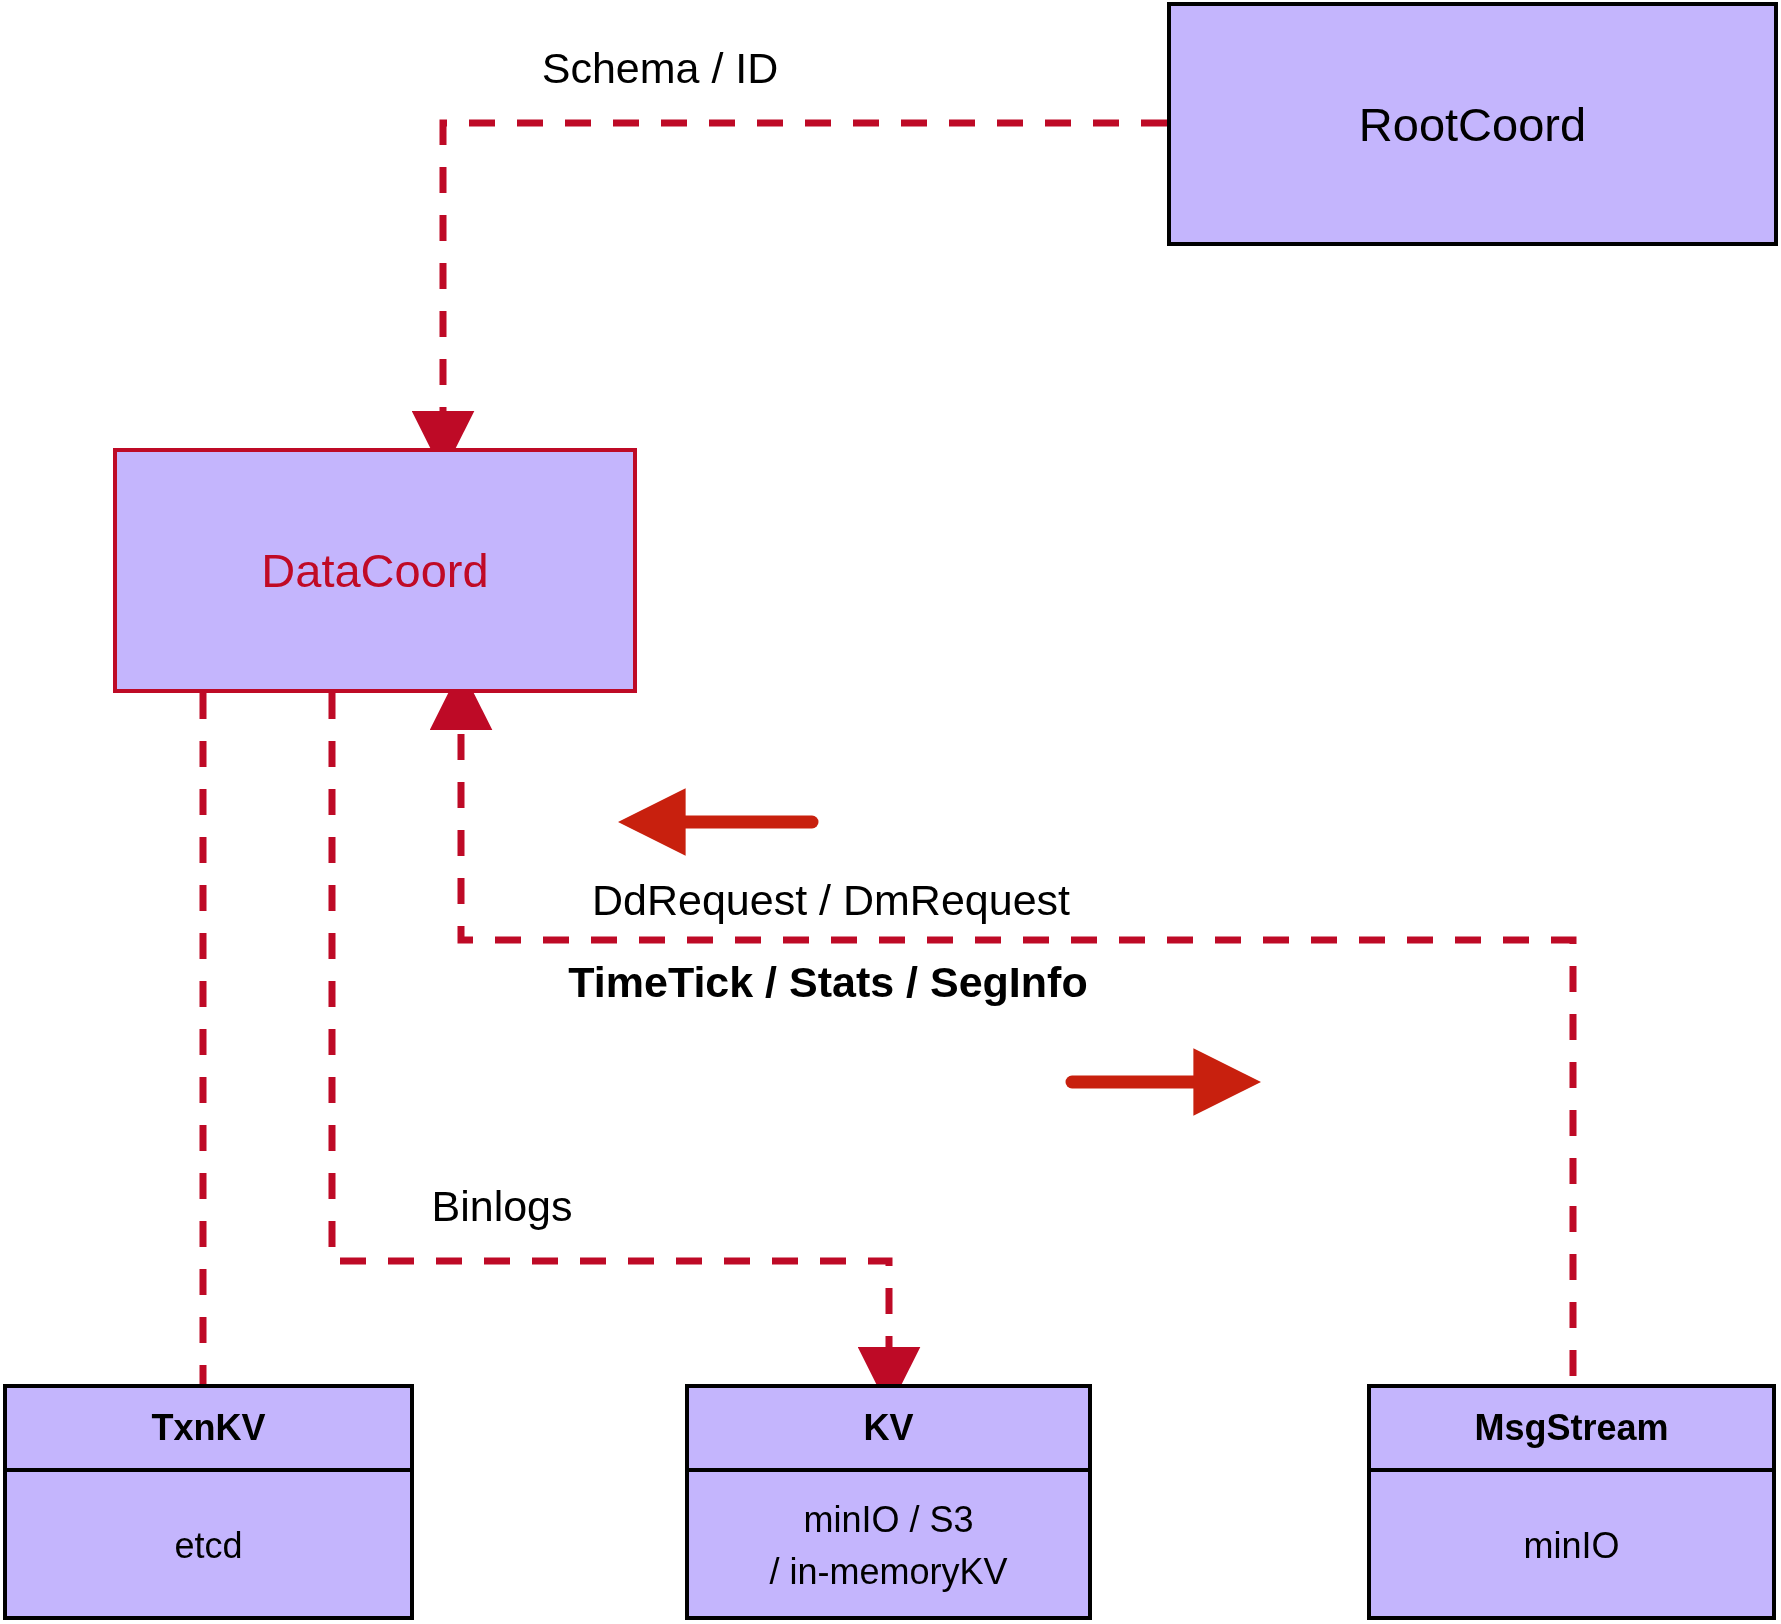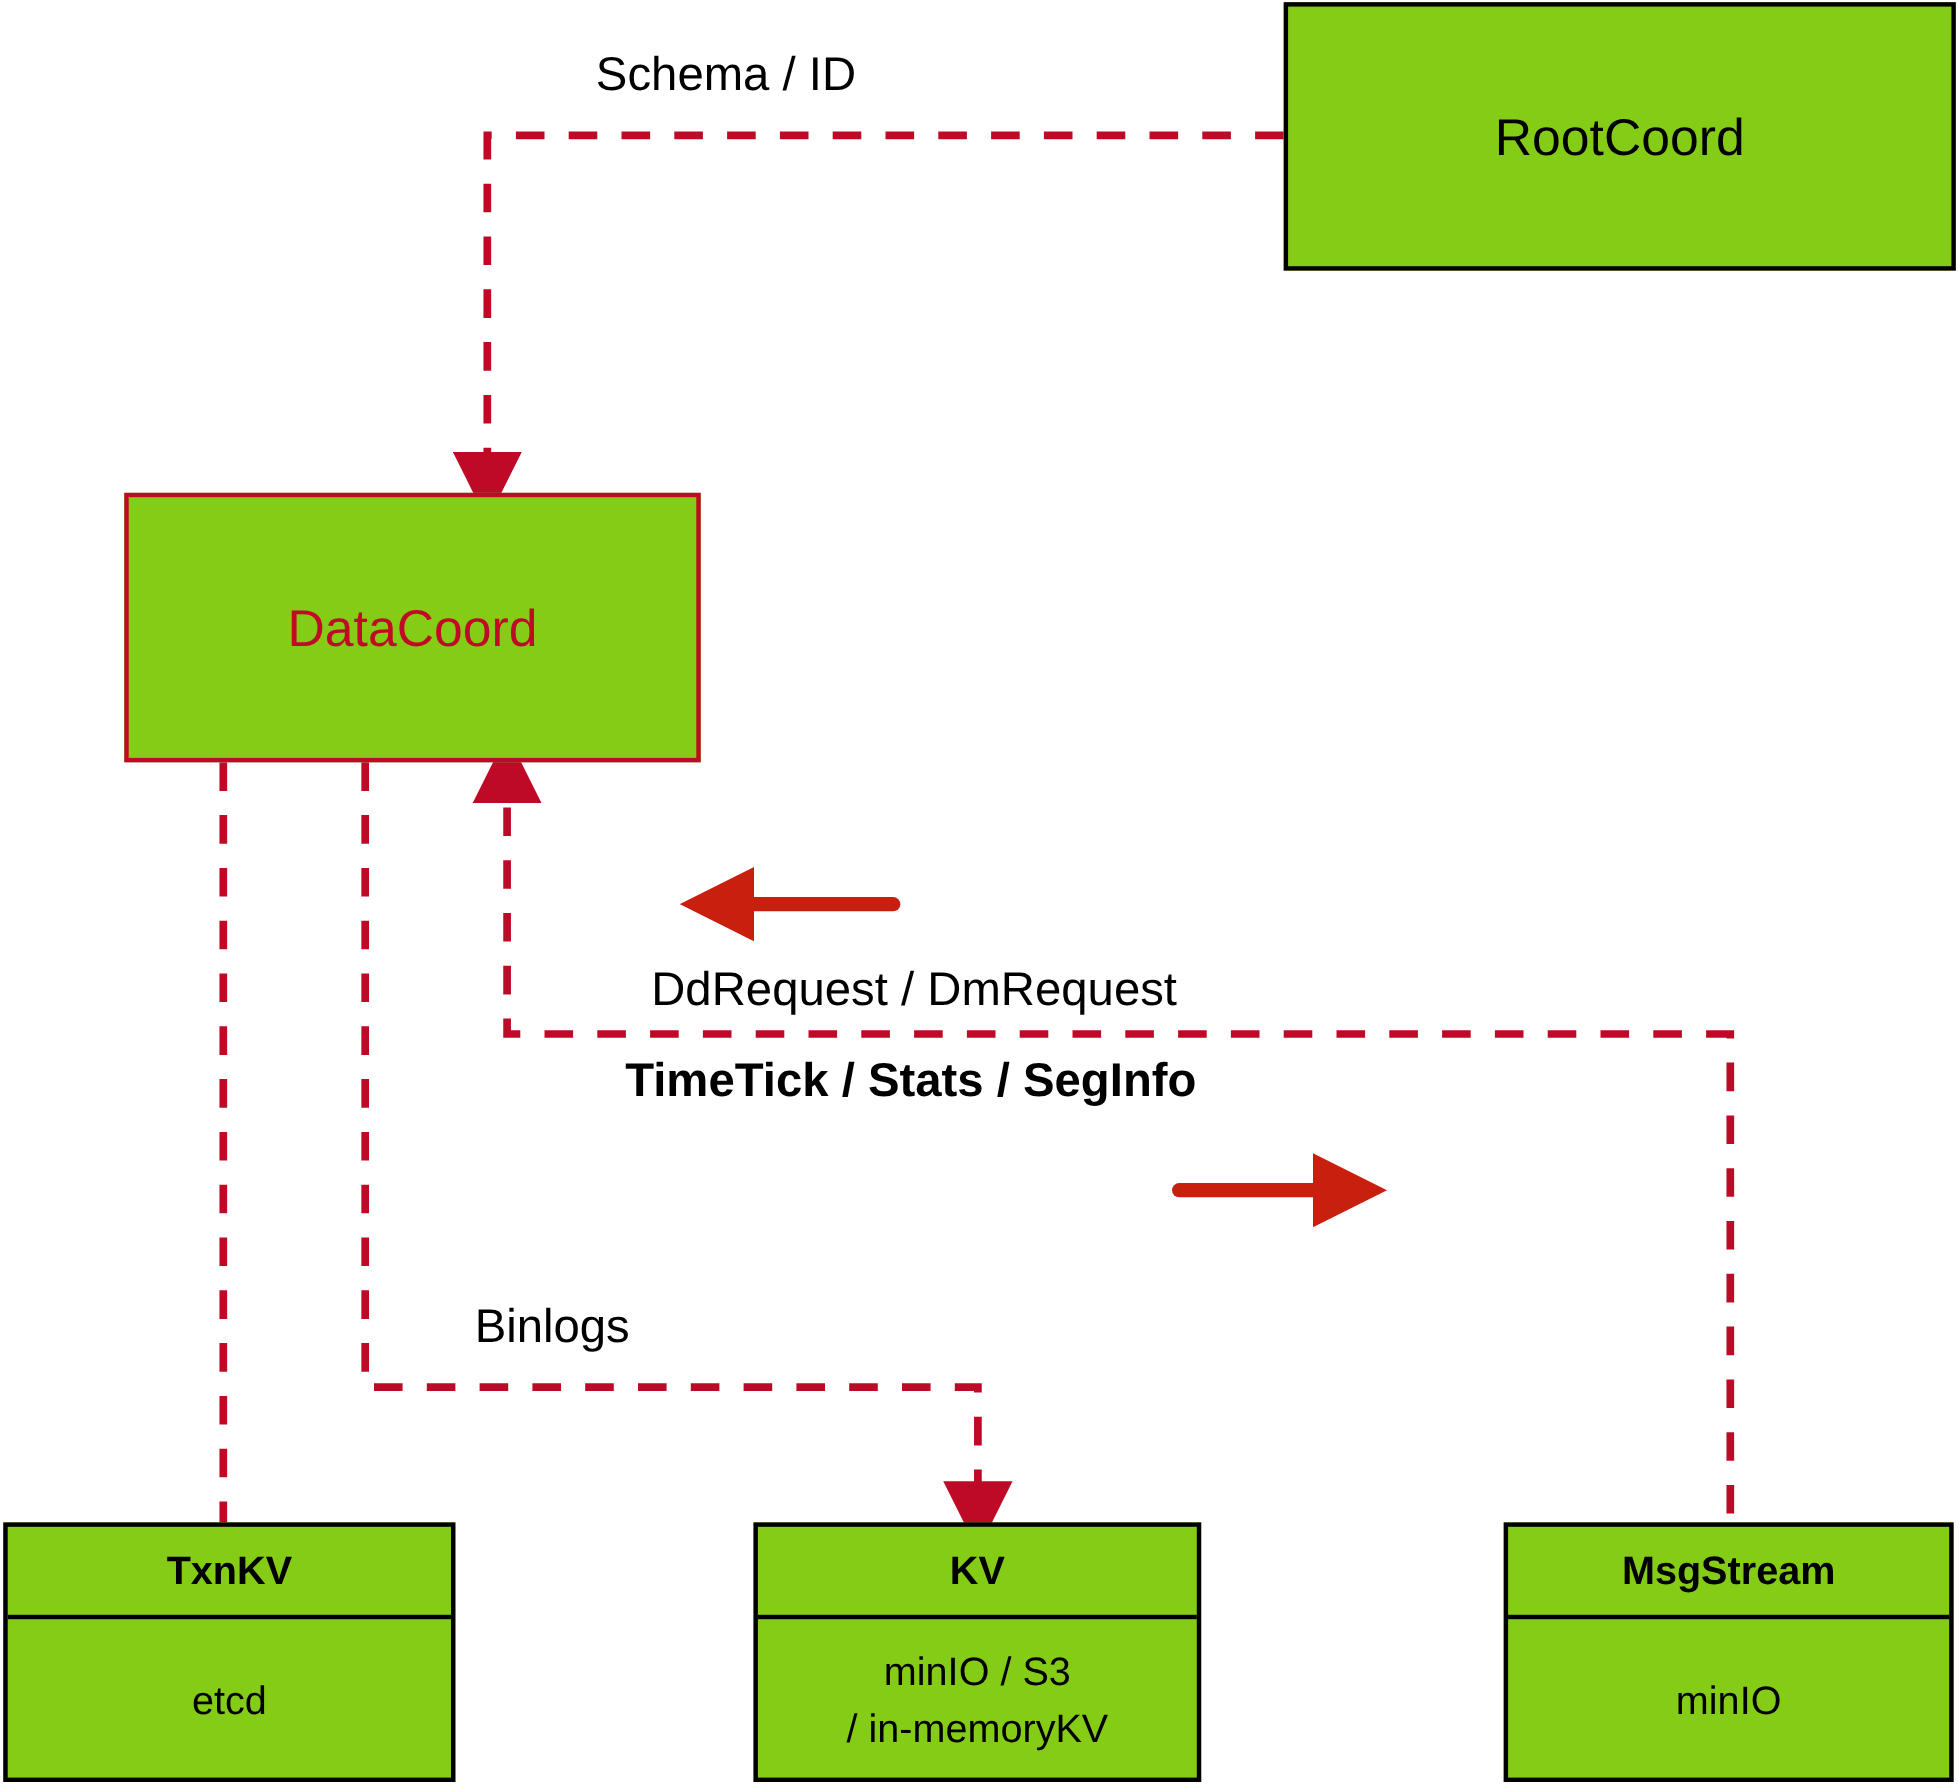--- a/index.html
+++ b/index.html
@@ -18,21 +18,21 @@
   svg.layer {
     position: absolute;
     left: 0;
     top: 0;
     width: 1781px;
     height: 1624px;
   }
   .box {
     position: absolute;
     box-sizing: border-box;
-    background: #84cc16;
+    background: #c4b5fd;
   }
   .box-plain {
     border: 4px solid #000000;
   }
   .box-accent {
     border: 4px solid #BE0A26;
   }
   .box-title-center {
     display: flex;
     align-items: center;

